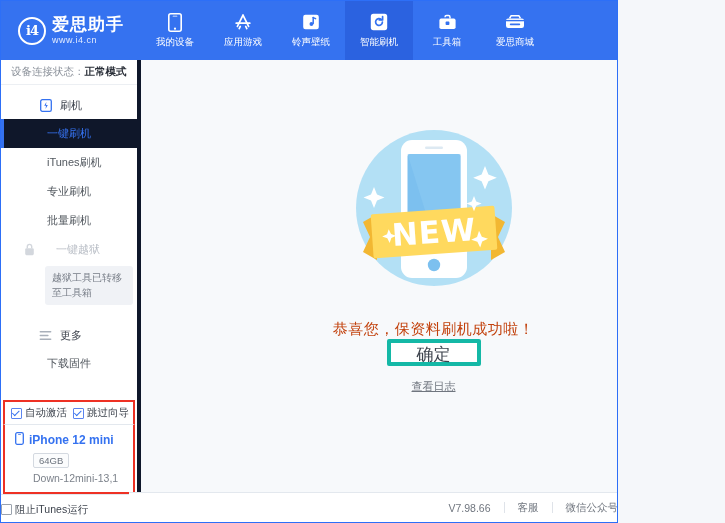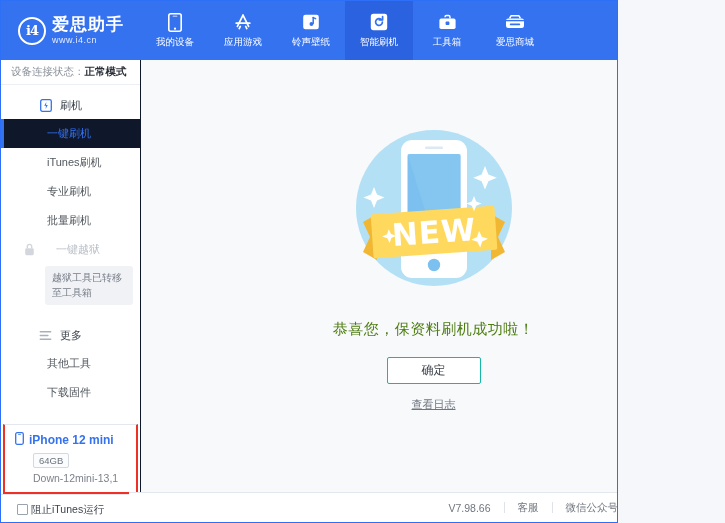--- a/index.html
+++ b/index.html
@@ -88,21 +88,21 @@
   .body-row {
     position: absolute; top: 59px; left: 0;
     width: 725px; height: 464px;
     display: flex;
   }
 
   
   .sidebar {
     width: 140px; height: 464px;
     background: #ffffff;
-    border-right: 1px solid #0f172a;
+    border-right: 4px solid #0f172a;
     position: relative;
     display: flex; flex-direction: column;
   }
   .dev-status {
     height: 25px; border-bottom: 1px solid #eceff3;
     display: flex; align-items: center; padding-left: 10px;
     font-size: 10.5px; color: #8a9099; white-space: nowrap;
   }
   .dev-status b { color: #2a2f38; font-weight: bold; }
 
@@ -174,40 +174,39 @@
     display: inline-block; margin: 5px 0 0 18px;
     border: 1px solid #d4d9e0; border-radius: 2px;
     font-size: 9.5px; color: #6c737d; padding: 1px 5px;
     background: #fbfcfd;
   }
   .dev-sub {
     margin: 4px 0 0 18px; font-size: 10.5px; color: #7c828b;
   }
   .side-foot {
     height: 30px; border-top: 1px solid #e3e8ee;
-    display: flex; align-items: center; padding-left: 16px;
+    display: flex; align-items: center; 
   }
 
   
   .main {
     flex: 1; height: 464px; background: #f7f9fb;
     position: relative;
     display: flex; flex-direction: column;
     align-items: center;
   }
   .illus { margin-top: 62px; }
   .succ-msg {
-    margin-top: 14px; font-size: 15px; color: #4d7c0f;
+    margin-top: 14px; font-size: 15px; color: #c2410c;
     letter-spacing: .5px;
   }
   .ok-btn {
-    margin-top: 18px;
     width: 94px; height: 27px;
-    background: #ffffff; border: 1px solid #14b8a6;
-    border-radius: 2px; font-size: 12px; color: #3d434d;
+    background: #ffffff; border: 4px solid #14b8a6;
+    border-radius: 2px; font-size: 17px; color: #3d434d;
     cursor: pointer; font-family: inherit;
   }
   .log-link {
     margin-top: 13px; font-size: 11px; color: #70767f;
     text-decoration: underline; cursor: pointer;
   }
 
   
   .statusbar {
     position: absolute; bottom: 0; left: 128px;
@@ -411,30 +410,37 @@
             <svg width="13" height="11" viewBox="0 0 13 11">
                 <rect x="0.6" y="1" width="11.8" height="1.5" rx="0.7" fill="#a9b0ba"></rect>
                 <rect x="0.6" y="4.7" width="9" height="1.5" rx="0.7" fill="#a9b0ba"></rect>
                 <rect x="0.6" y="8.4" width="11.8" height="1.5" rx="0.7" fill="#a9b0ba"></rect>
               </svg>
           </span>
           <span>更多</span>
         </div>
 
         <div class="side-item">
-          <span>其他工具</span>
-        </div>
-        <div class="side-item">
           <span>下载固件</span>
         </div>
         <div class="side-item">
           
         </div>
       </div>
 
+      <div class="chk-row">
+        <label class="chk">
+          <span class="box on"></span>
+          <span>自动激活</span>
+        </label>
+        <label class="chk">
+          <span class="box on"></span>
+          <span>跳过向导</span>
+        </label>
+      </div>
 
       <div class="dev-card">
         <div class="dev-name">
           <span>
             <svg width="9" height="13" viewBox="0 0 9 13">
                 <rect x="0.7" y="0.7" width="7.6" height="11.6" rx="1.5" fill="none" stroke="#3572f0" stroke-width="1.3"></rect>
                 <rect x="3" y="2.3" width="3" height="0.7" rx="0.35" fill="#3572f0"></rect>
               </svg>
           </span>
           <span>iPhone 12 mini</span>

